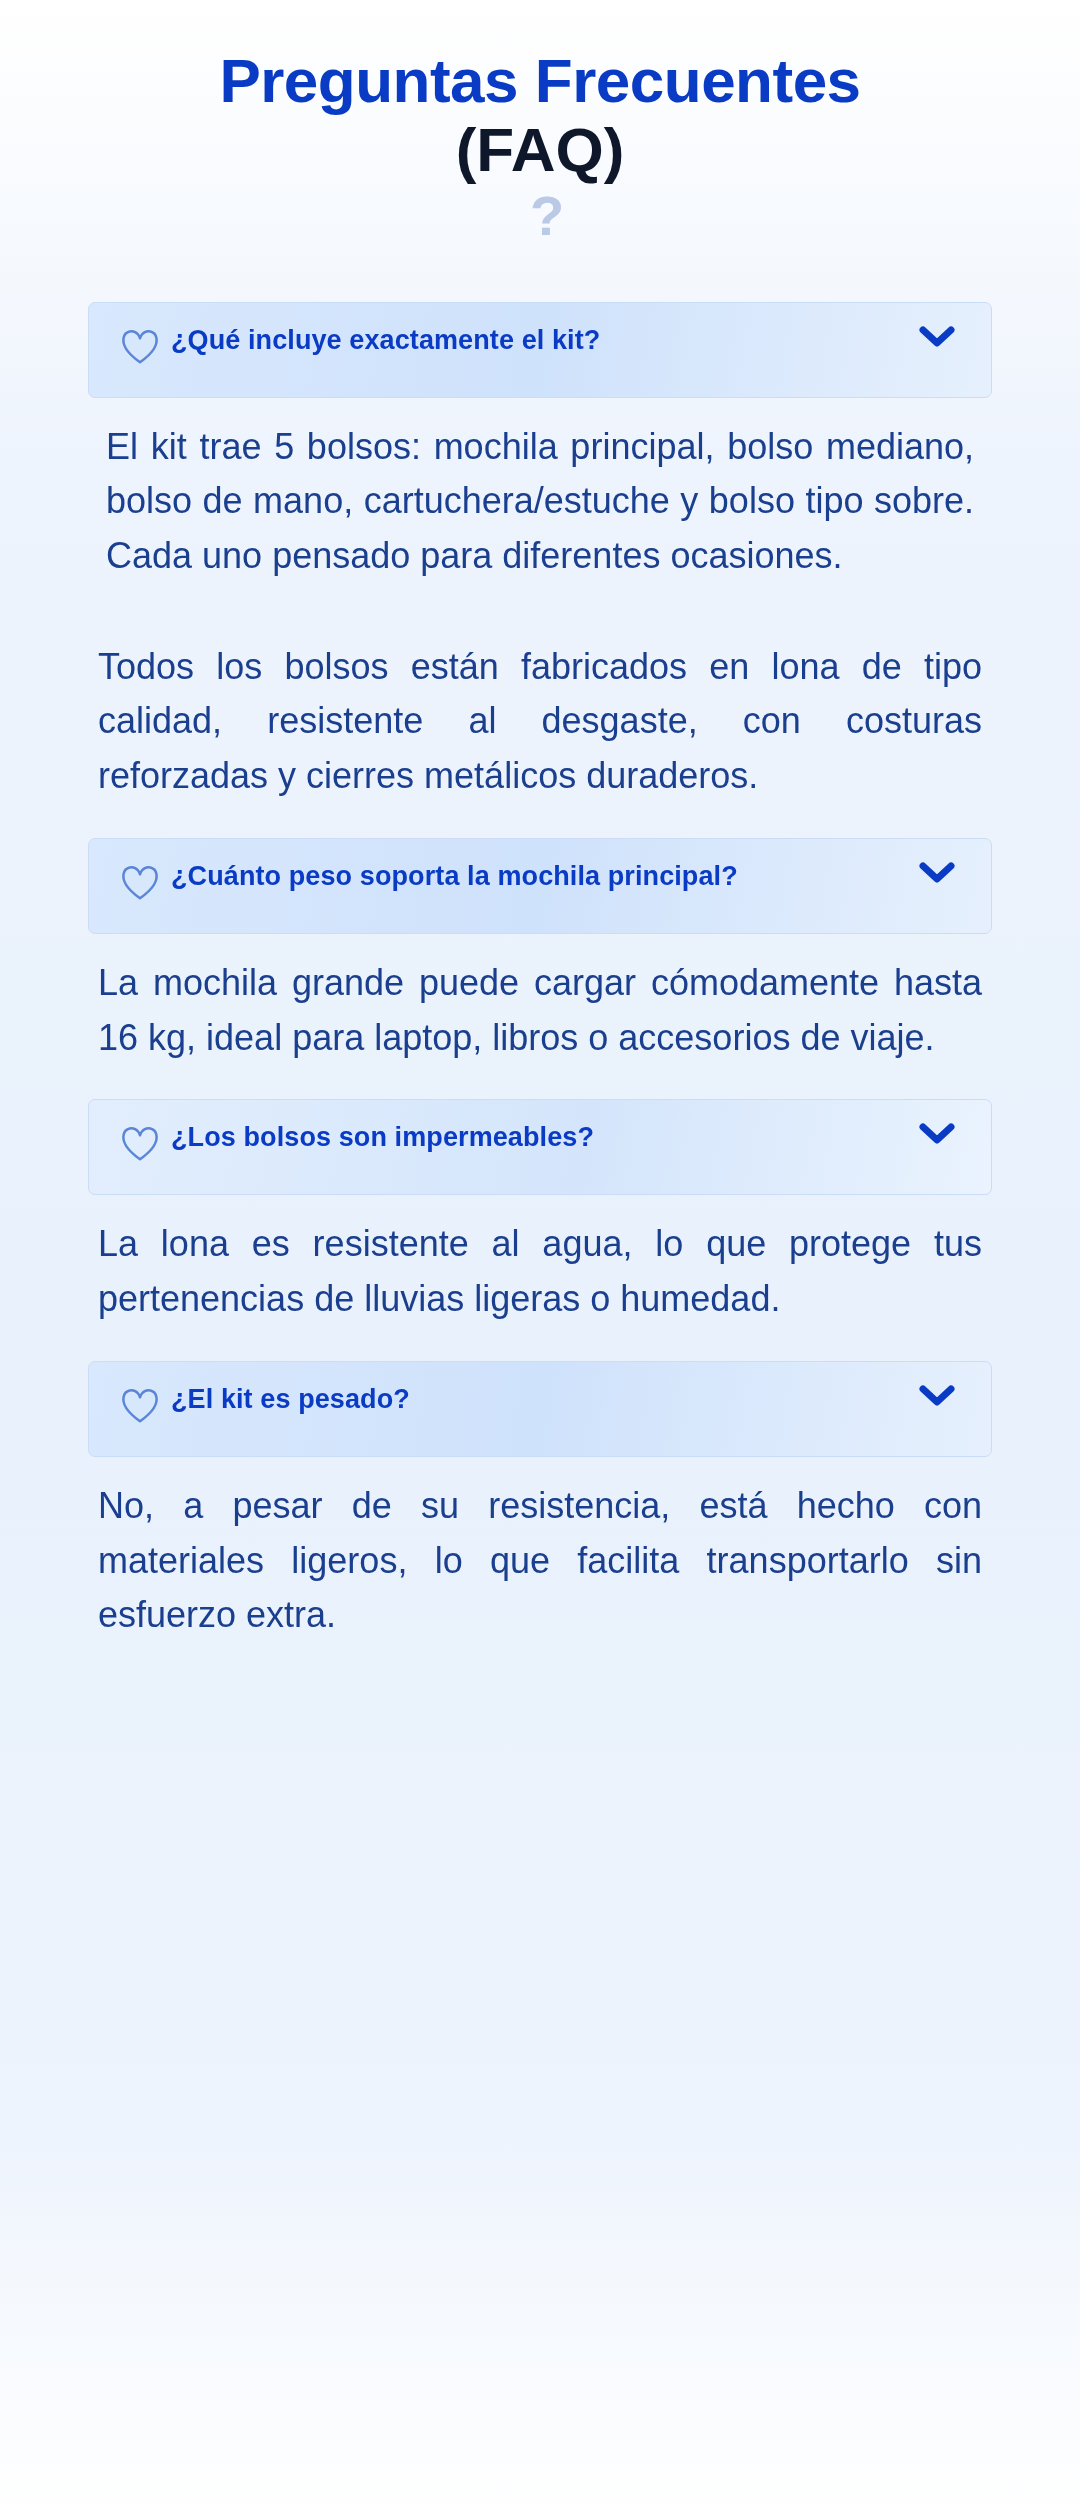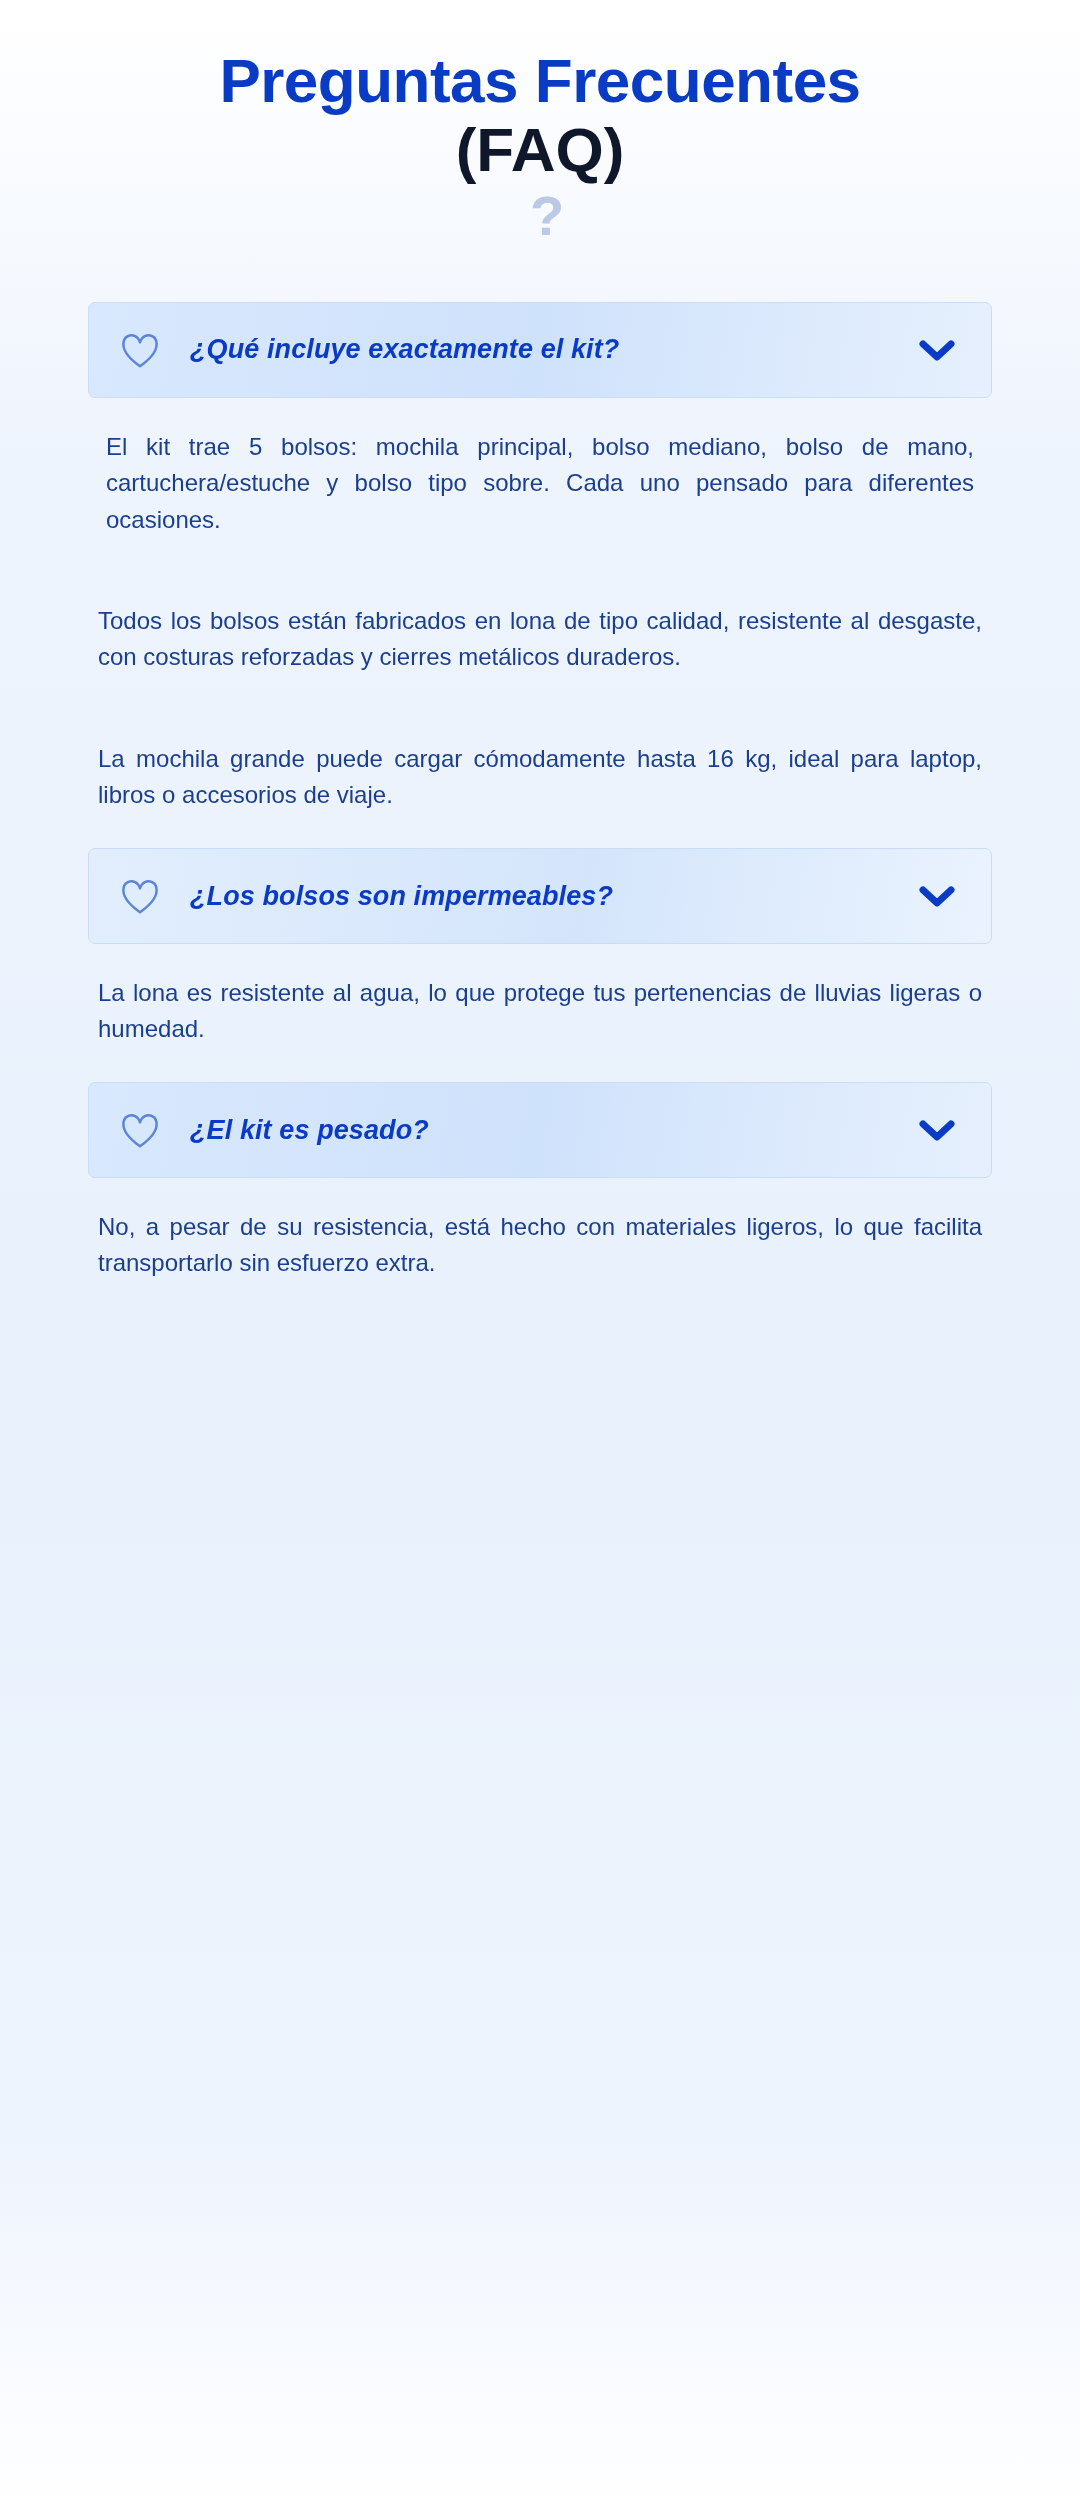--- a/index.html
+++ b/index.html
@@ -59,28 +59,27 @@
     margin-top: 54px;
   }
 
   .faq-item {
     margin-bottom: 8px;
   }
 
   .faq-header {
     position: relative;
     display: flex;
-    align-items: center;
-    gap: 27px;
+    align-items: flex-start;
+    gap: 8px;
     padding: 20px 34px 20px 28px;
     border-radius: 7px;
     background: linear-gradient(100deg, #dbeafe 0%, #cfe3fb 45%, #e3eefc 100%);
     border: 1px solid #cbddf6;
     min-height: 96px;
-    font-style: italic;
   }
 
   .faq-header.tint-a { background: linear-gradient(100deg, #d8e8fd 0%, #cfe2fb 50%, #e6f0fd 100%); }
   .faq-header.tint-b { background: linear-gradient(100deg, #e2eefd 0%, #d4e5fb 55%, #eaf3fe 100%); }
 
   .heart-icon {
     flex: 0 0 auto;
     width: 46px;
     height: 46px;
     display: block;
@@ -96,22 +95,22 @@
     padding-right: 18px;
   }
 
   .chevron {
     flex: 0 0 auto;
     width: 40px;
     height: 26px;
   }
 
   .faq-answer {
-    padding: 31px 18px 26px 18px;
-    font-size: 24px;
+    padding: 22px 18px 26px 18px;
+    font-size: 36px;
     line-height: 1.52;
     color: #1b3f8f;
     text-align: justify;
     font-weight: 400;
   }
 
   .faq-answer.indent-1 { padding-left: 10px; padding-right: 10px; }
 </style>
 </head>
 <body>
@@ -136,20 +135,29 @@
         </svg>
       </div>
       <div class="faq-answer">El kit trae 5 bolsos: mochila principal, bolso mediano, bolso de mano, cartuchera/estuche y bolso tipo sobre. Cada uno pensado para diferentes ocasiones.</div>
     </div>
 
     <div class="faq-item">
       <div class="faq-answer indent-1">Todos los bolsos están fabricados en lona de tipo calidad, resistente al desgaste, con costuras reforzadas y cierres metálicos duraderos.</div>
     </div>
 
     <div class="faq-item">
+      <div class="faq-header tint-a">
+        <svg class="heart-icon" viewBox="0 0 48 48">
+          <path d="M24 41 C10 31 5 23 7 15 C8.5 8.5 17 6 22 12 C23 13.2 23.6 14.6 24 16 C24.4 14.6 25 13.2 26 12 C31 6 39.5 8.5 41 15 C43 23 38 31 24 41 Z" fill="none" stroke="#5b86d8" stroke-width="2.6" stroke-linejoin="round"></path>
+        </svg>
+        <div class="faq-q">¿Cuánto peso soporta la mochila principal?</div>
+        <svg class="chevron" viewBox="0 0 40 26">
+          <path d="M6 7 L20 20 L34 7" fill="none" stroke="#0a3bc4" stroke-width="7" stroke-linecap="round" stroke-linejoin="round"></path>
+        </svg>
+      </div>
       <div class="faq-answer indent-1">La mochila grande puede cargar cómodamente hasta 16 kg, ideal para laptop, libros o accesorios de viaje.</div>
     </div>
 
 
     <div class="faq-item">
       <div class="faq-header tint-b">
         <svg class="heart-icon" viewBox="0 0 48 48">
           <path d="M24 41 C10 31 5 23 7 15 C8.5 8.5 17 6 22 12 C23 13.2 23.6 14.6 24 16 C24.4 14.6 25 13.2 26 12 C31 6 39.5 8.5 41 15 C43 23 38 31 24 41 Z" fill="none" stroke="#5b86d8" stroke-width="2.6" stroke-linejoin="round"></path>
         </svg>
         <div class="faq-q">¿Los bolsos son impermeables?</div>

